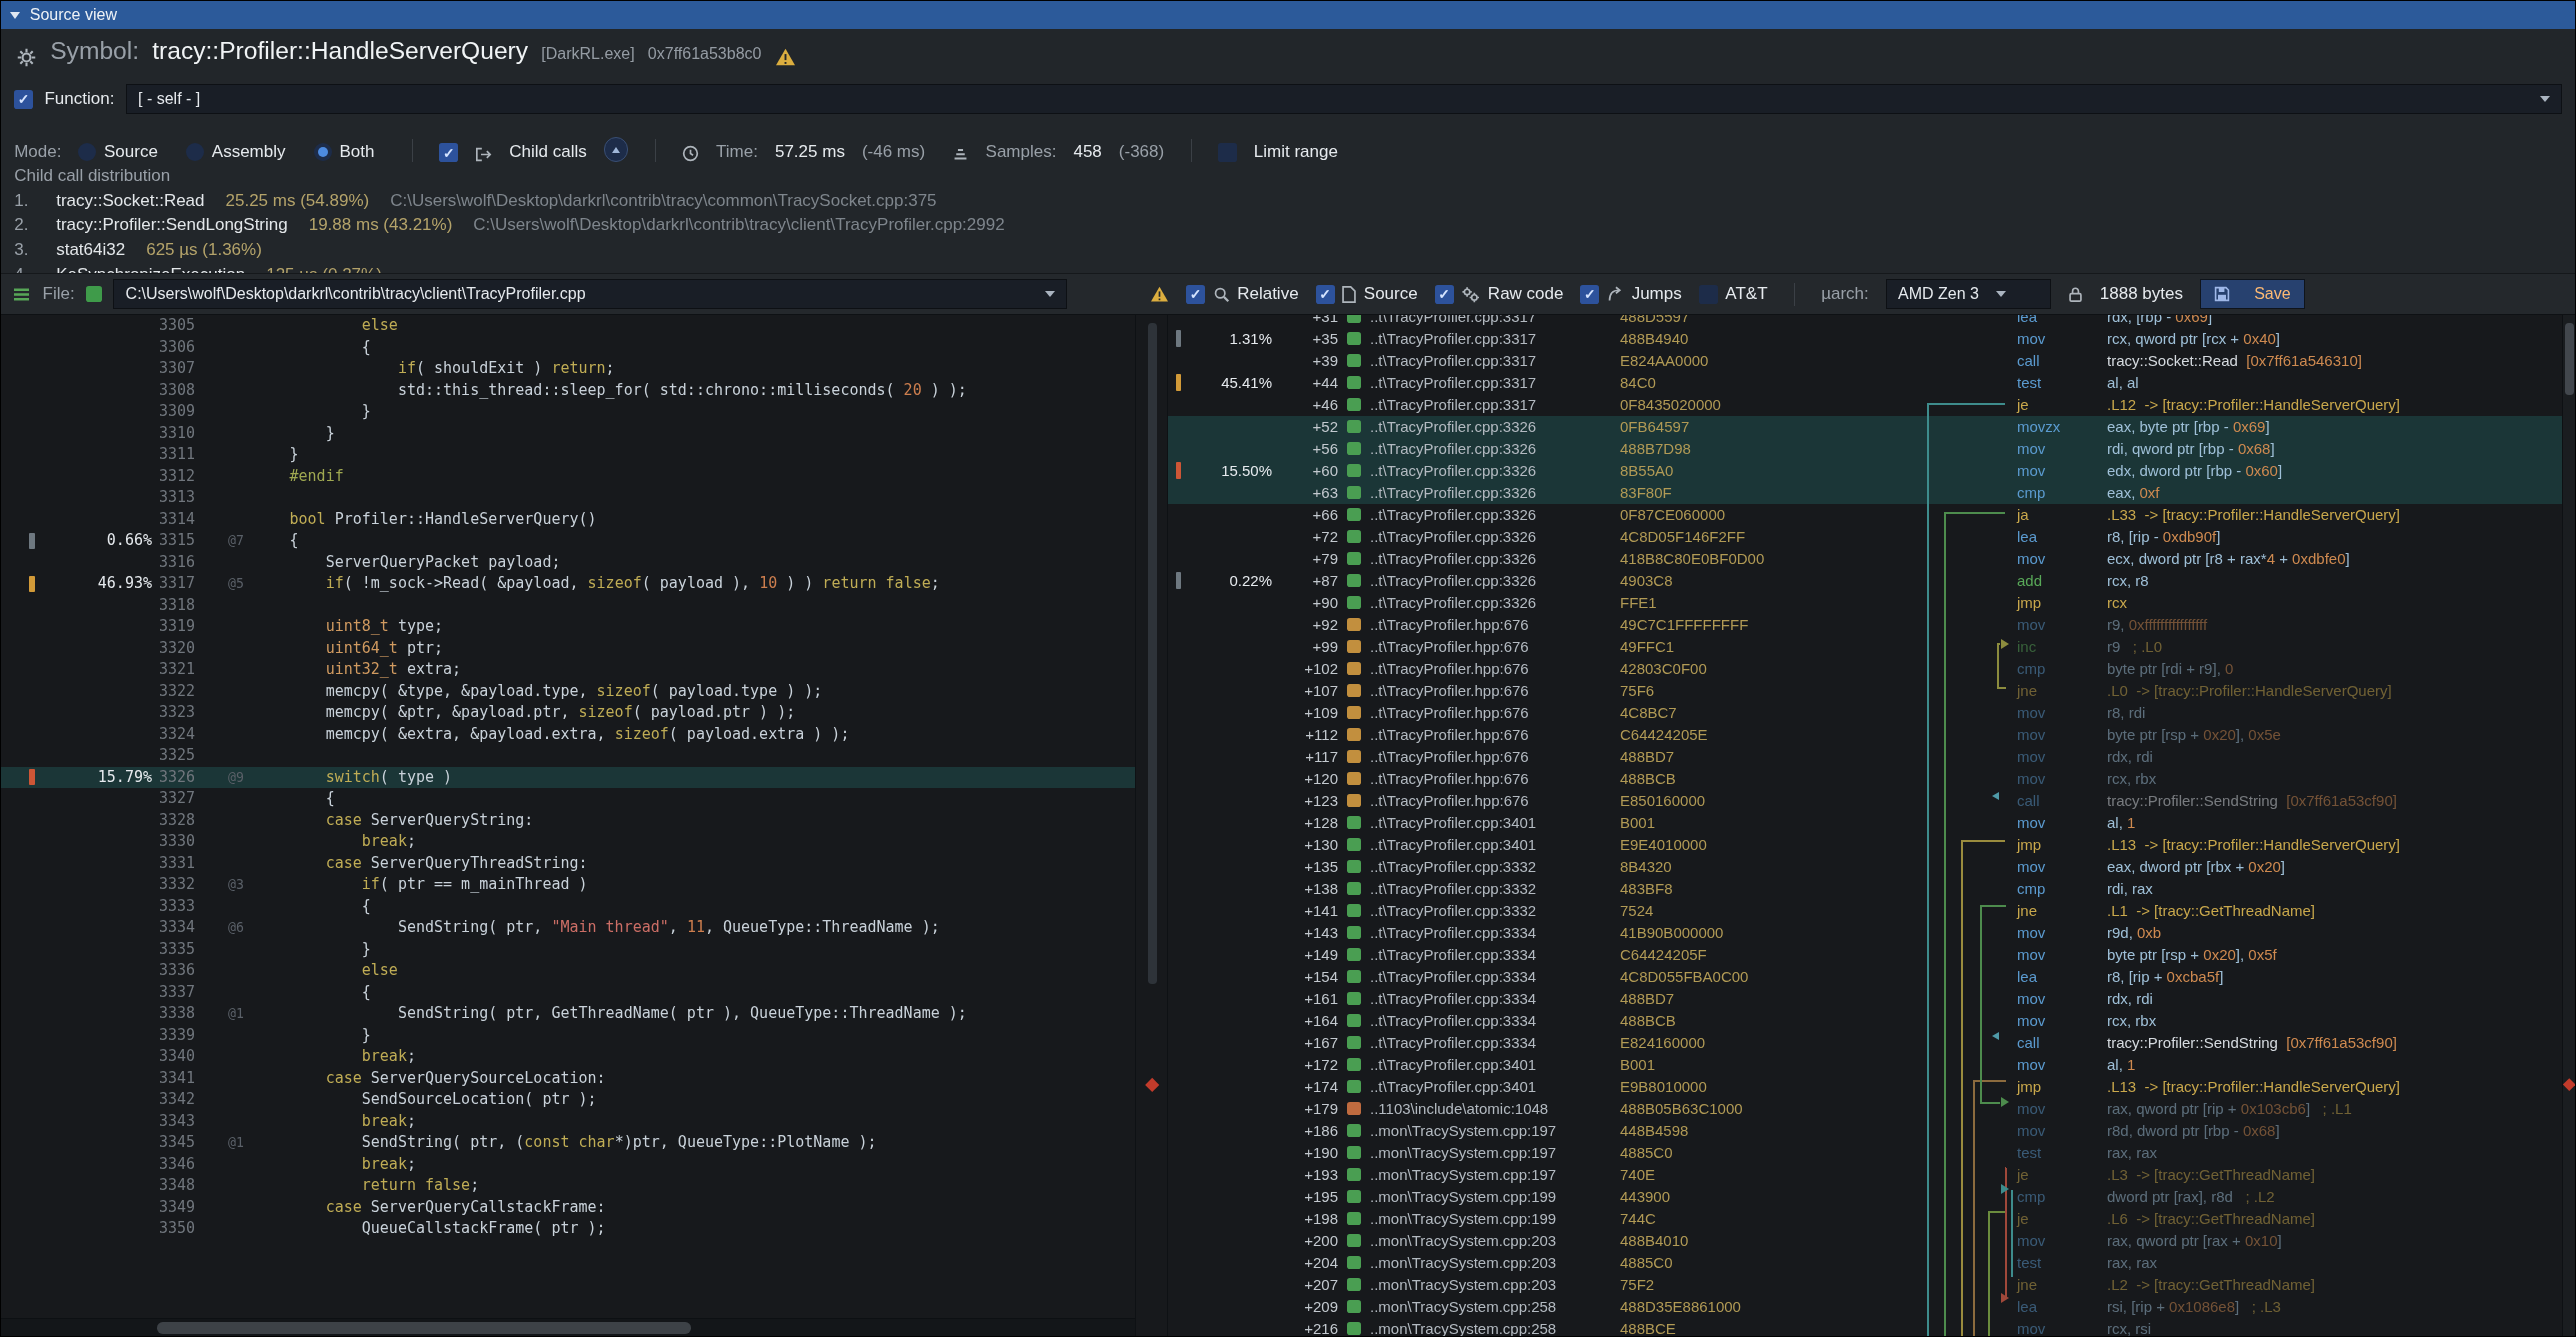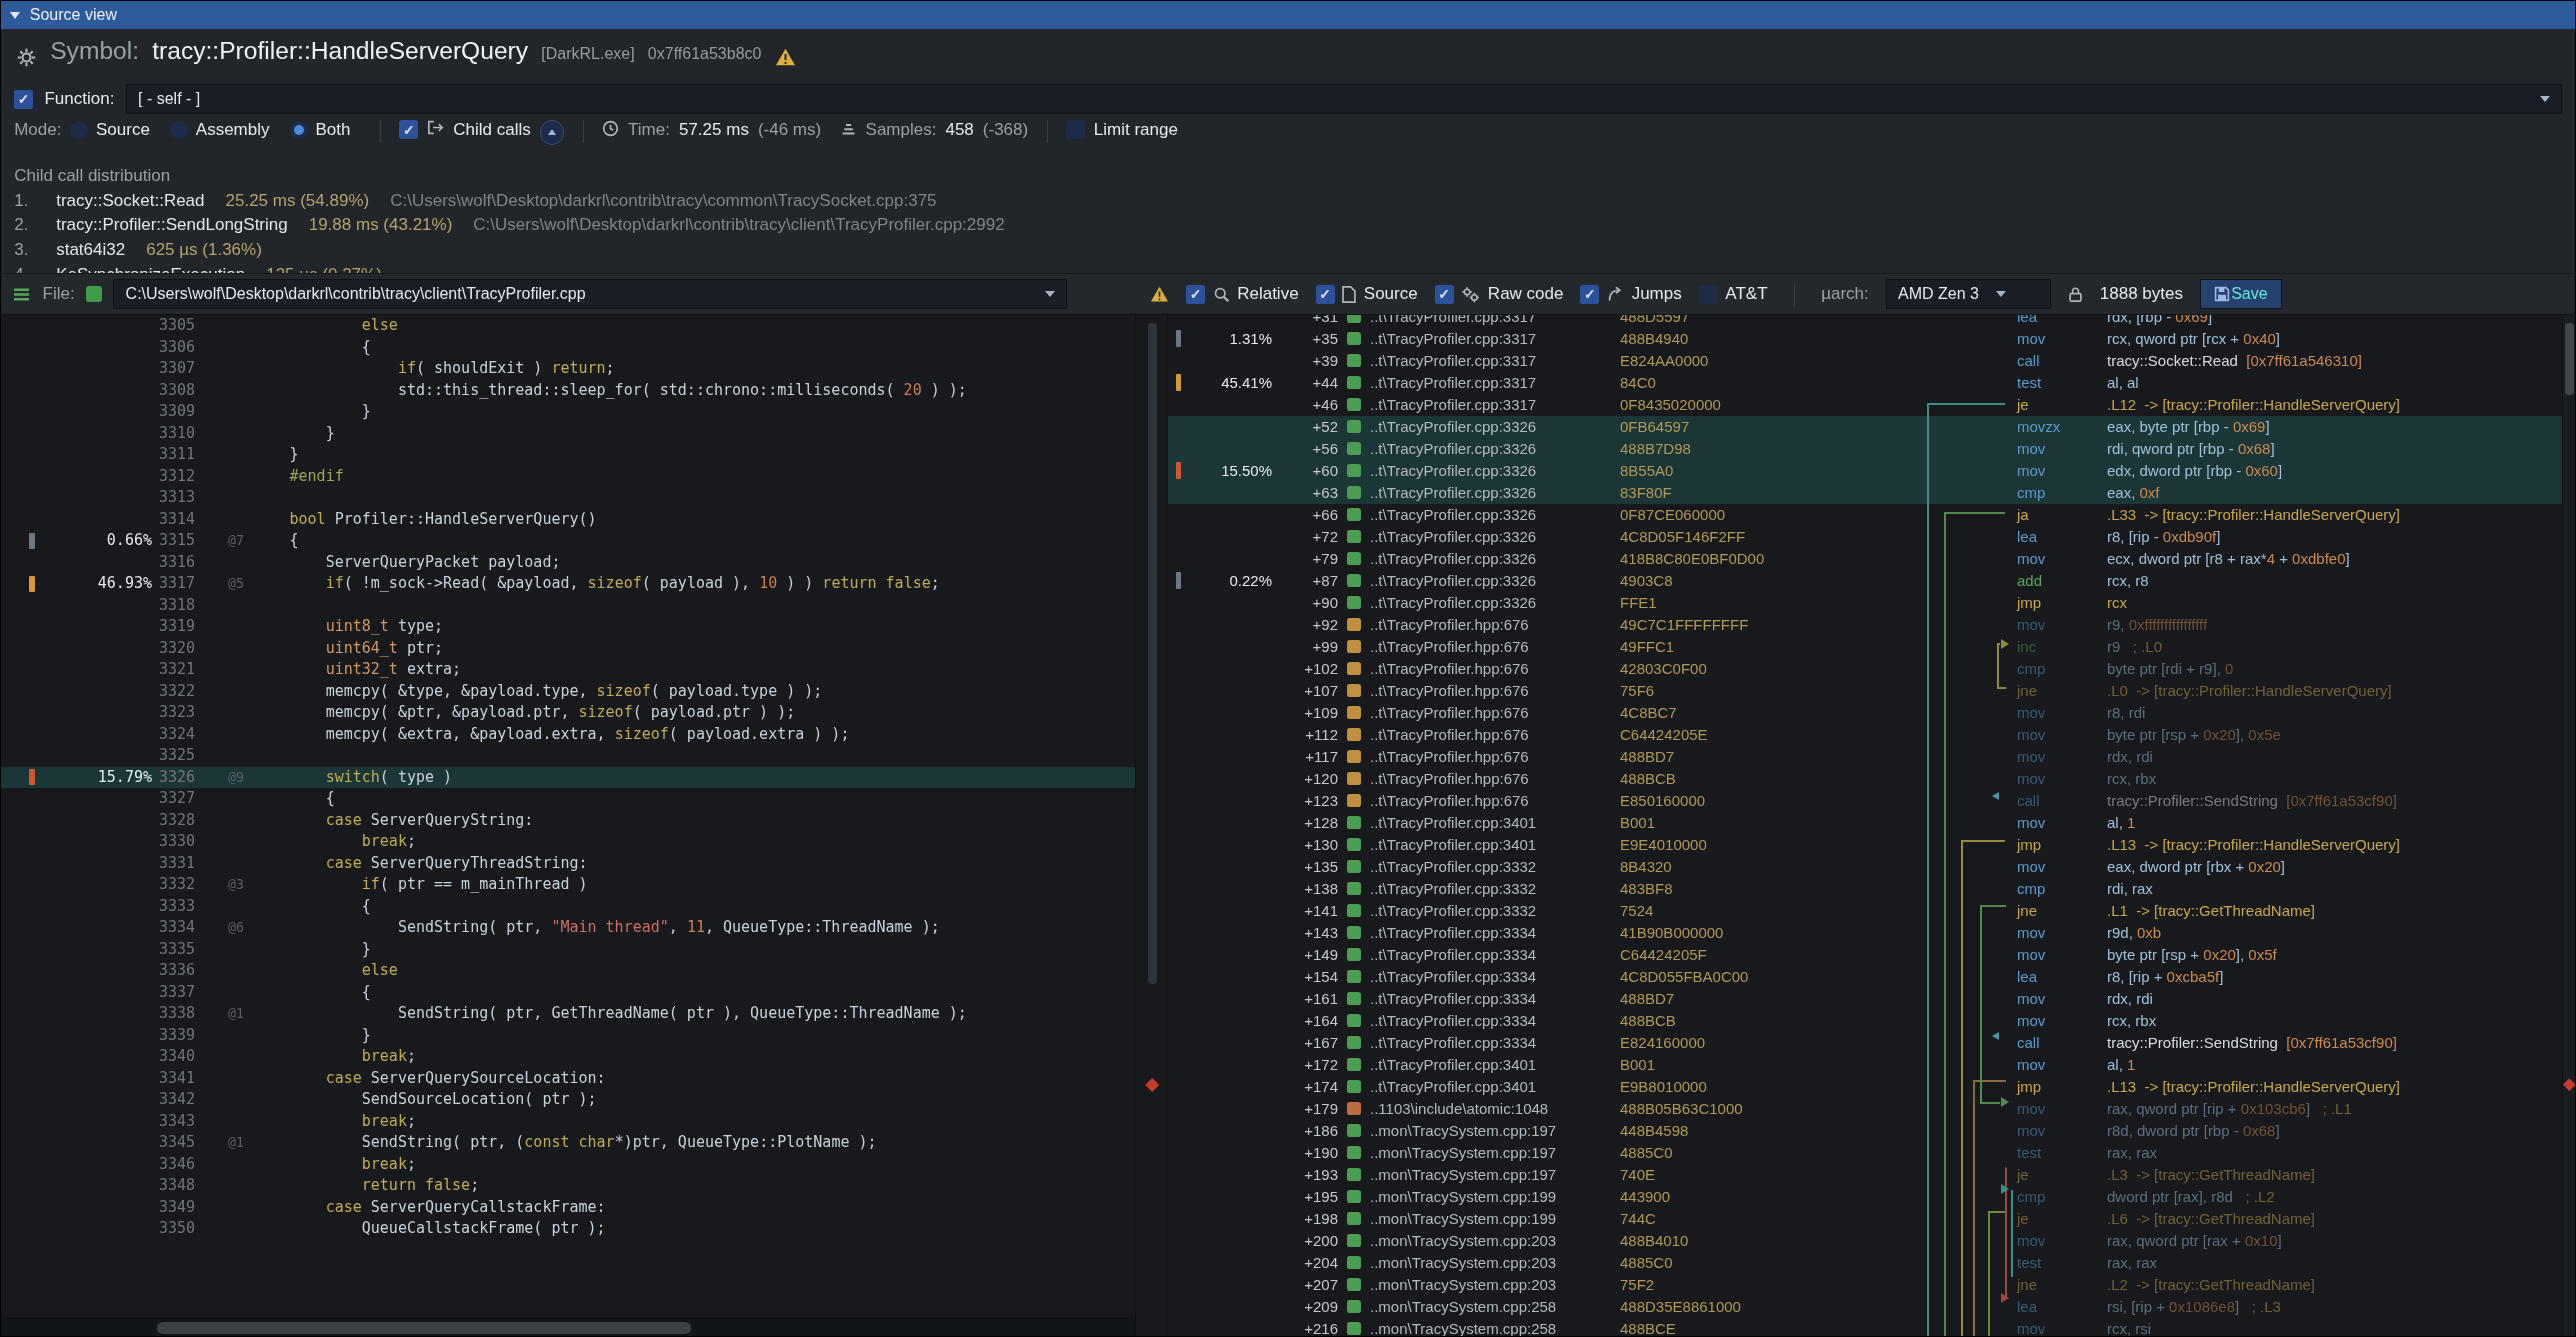--- a/index.html
+++ b/index.html
@@ -25,21 +25,21 @@
   .combo-arrow{width:0;height:0;border-left:5.7px solid transparent;border-right:5.7px solid transparent;border-top:6.6px solid #aab4c0;margin-left:17px}
   .func-combo{flex:1}
   .func-combo .combo-arrow,.file-combo .combo-arrow{margin-left:auto}
 
   .check{flex:0 0 19px;width:19px;height:19px;border-radius:2.8px;background:#1d2c49;display:flex;align-items:center;justify-content:center;color:#d5e4ff;font-size:14px;font-weight:bold}
   .check.on{background:#2d529c}
   .check.on::after{content:"✓"}
   .radio{width:18px;height:18px;border-radius:50%;background:#1d2c49;position:relative}
   .radio.on::after{content:"";position:absolute;inset:3.8px;border-radius:50%;background:#4d8be0}
 
-  .mode-row{flex:0 0 42px;display:flex;align-items:flex-start;gap:9px;padding:0 13.2px;font-size:17px}
+  .mode-row{flex:0 0 42px;display:flex;align-items:flex-end;gap:17px;padding:0 13.2px;font-size:17px}
   .lbl{color:#99a0a8}
   .dim-txt{color:#99a0a8}
   .ritem,.titem{display:flex;align-items:center;gap:7.6px}
   .ritem{margin-right:11.3px}
   .vsep{width:0.9px;height:23px;background:#3b4046;margin:0 9.4px}
   .circle-btn{width:24.6px;height:24.6px;border-radius:50%;background:#1d2c49;border:0.9px solid #3a4f74;display:flex;align-items:center;justify-content:center}
   .circle-btn::after{content:"";border-left:4.7px solid transparent;border-right:4.7px solid transparent;border-bottom:6.6px solid #9fb6d8}
 
   .childcalls{flex:0 0 111px;overflow:hidden;padding:1.9px 13.2px;font-size:17px}
   .cc-header{color:#99a0a8;height:24.6px;display:flex;align-items:center}
@@ -48,21 +48,21 @@
   .cc-name{color:#e3e7ea}
   .cc-time{color:#b4a36a}
   .cc-path{color:#7e858c}
 
   .split-bar{flex:0 0 42px;display:flex;background:#24282c;border-top:0.9px solid #15181b;border-bottom:0.9px solid #0e1114}
   .file-bar{flex:0 0 1134px;display:flex;align-items:center;gap:11.3px;padding:0 11.3px;font-size:17px}
   .file-combo{flex:1;max-width:954px}
   .swatch{width:16px;height:16px;border-radius:2.8px;background:#3f9b4a}
   .asm-toolbar{flex:1;display:flex;align-items:center;gap:17px;padding:0 15px;font-size:17px}
   .uarch-combo{min-width:165px}
-  .save-btn{display:flex;align-items:center;gap:1px;height:30px;padding:0 13.2px;background:#27416f;border:0.9px solid #0f141b;color:#5eead4;font-size:16px;font-family:inherit;cursor:pointer}
+  .save-btn{display:flex;align-items:center;gap:24px;height:30px;padding:0 13.2px;background:#27416f;border:0.9px solid #0f141b;color:#fdba74;font-size:16px;font-family:inherit;cursor:pointer}
   .save-btn .icon{color:#9fb8e8}
 
   .panes{flex:1;display:flex;background:#17191c;position:relative;overflow:hidden}
   .src-pane{flex:0 0 1134px;position:relative;overflow:hidden;font-family:"DejaVu Sans Mono",monospace;font-size:15px}
   .sl{height:21.5px;line-height:21.5px;display:flex;white-space:pre;position:relative}
   .sl.hl{background:rgba(38,124,118,.30)}
   .sl-bar{position:absolute;left:28px;top:2.8px;bottom:2.8px;width:5.7px;border-radius:0.9px}
   .sl-pct{width:151px;text-align:right;color:#e6eaee}
   .sl-num{width:43px;text-align:right;color:#70767d}
   .sl-anno{width:49px;text-align:right;color:#5a6068;font-size:13.2px}

